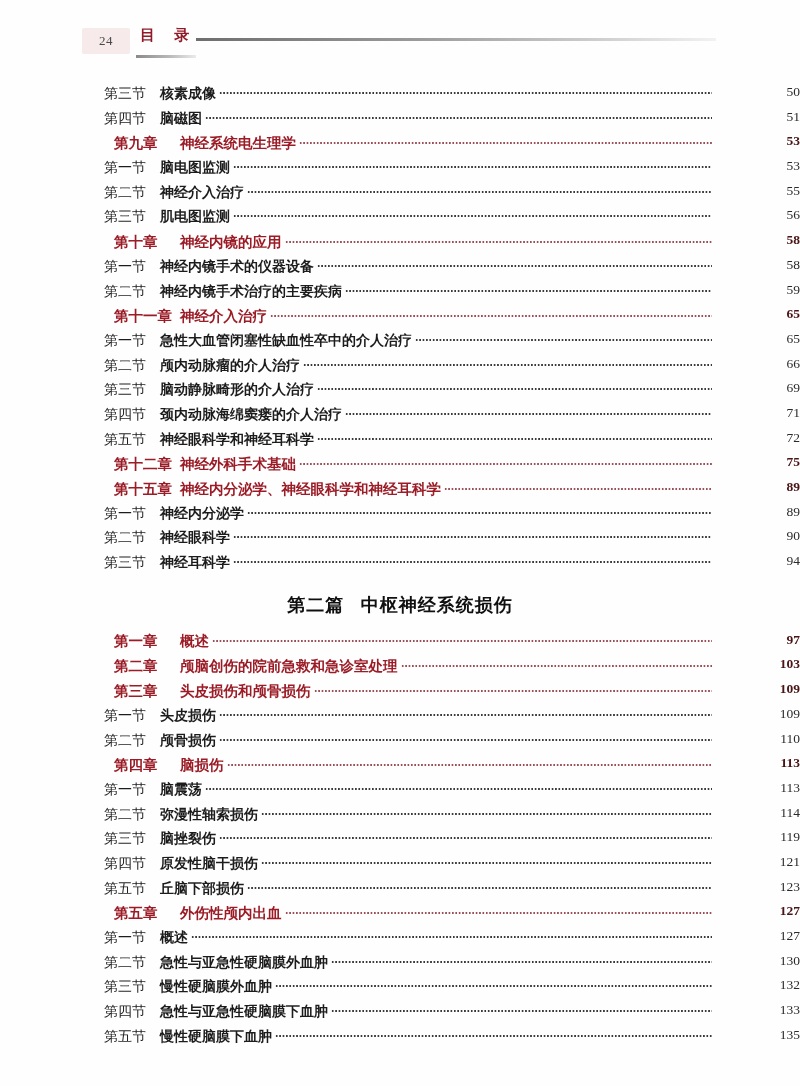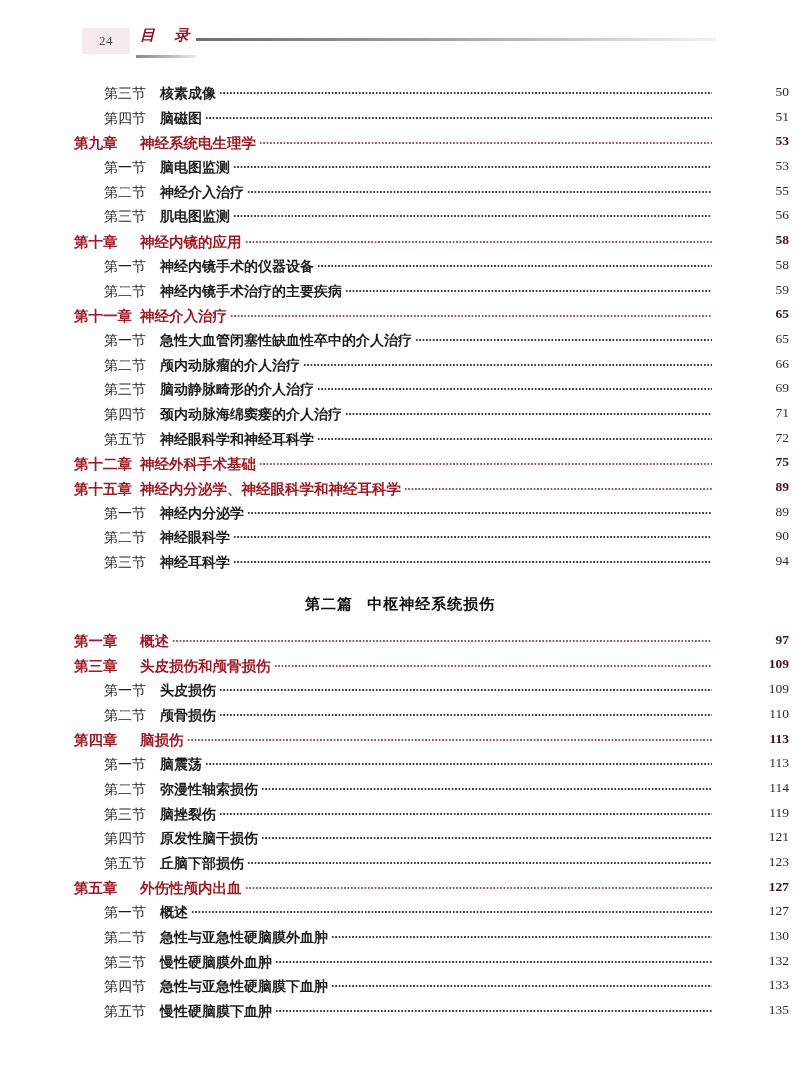--- a/index.html
+++ b/index.html
@@ -54,21 +54,20 @@
   }
   .header-title {
     position: absolute;
     left: 140px;
     top: 4px;
     font-size: 15px;
     font-weight: bold;
     color: #8e1b27;
     letter-spacing: 2px;
     white-space: pre;
-    font-style: italic;
   }
   .header-rule-long {
     position: absolute;
     left: 196px;
     top: 16px;
     width: 520px;
     height: 3px;
     background: linear-gradient(to right, #6e6e6e 0%, #9a9a9a 42%, #cfcfcf 78%, #f2f2f2 100%);
   }
   .header-rule-short {
@@ -123,35 +122,35 @@
     bottom: 4px;
     height: 2px;
     background-image: radial-gradient(circle, #3a3a3a 45%, rgba(0,0,0,0) 50%);
     background-size: 3.4px 2px;
     background-repeat: repeat-x;
     background-position: left bottom;
   }
 
   .pageno {
     position: absolute;
-    right: 11px;
+    right: 0;
     top: 0;
     width: 82px;
     text-align: right;
     white-space: pre;
   }
 
   
   .row.chapter {
     padding-left: 74px;
     color: #9b1c26;
     font-weight: bold;
     font-size: 14.5px;
   }
-  .row.chapter .label { min-width: 66px; }
+  .row.chapter .label { min-width: 66px; margin-left: 40px; }
   .row.chapter .pageno {
     color: #4a1416;
     font-weight: bold;
     font-size: 13.5px;
   }
   .row.chapter .leader::before {
     background-image: radial-gradient(circle, #9b5058 45%, rgba(0,0,0,0) 50%);
   }
 
   
@@ -165,21 +164,21 @@
     color: #2a2a2a;
     font-size: 13.5px;
   }
 
   
   .part-heading {
     height: 54px;
     display: flex;
     align-items: center;
     justify-content: center;
-    font-size: 15px;
+    font-size: 18px;
     font-weight: bold;
     color: #101010;
     letter-spacing: 1px;
     white-space: pre;
   }
 </style>
 </head>
 <body>
 
 <div class="page">
@@ -314,20 +313,26 @@
         <span class="pageno">94</span>
       </div>
       <div class="part-heading">第二篇   中枢神经系统损伤</div>
       <div class="row chapter">
         <span class="label">第一章</span>
         <span class="title">概述</span>
         <span class="leader"></span>
         <span class="pageno">97</span>
       </div>
       <div class="row chapter">
+        <span class="label">第二章</span>
+        <span class="title">颅脑创伤的院前急救和急诊室处理</span>
+        <span class="leader"></span>
+        <span class="pageno">103</span>
+      </div>
+      <div class="row chapter">
         <span class="label">第三章</span>
         <span class="title">头皮损伤和颅骨损伤</span>
         <span class="leader"></span>
         <span class="pageno">109</span>
       </div>
       <div class="row section">
         <span class="label">第一节</span>
         <span class="title">头皮损伤</span>
         <span class="leader"></span>
         <span class="pageno">109</span>

